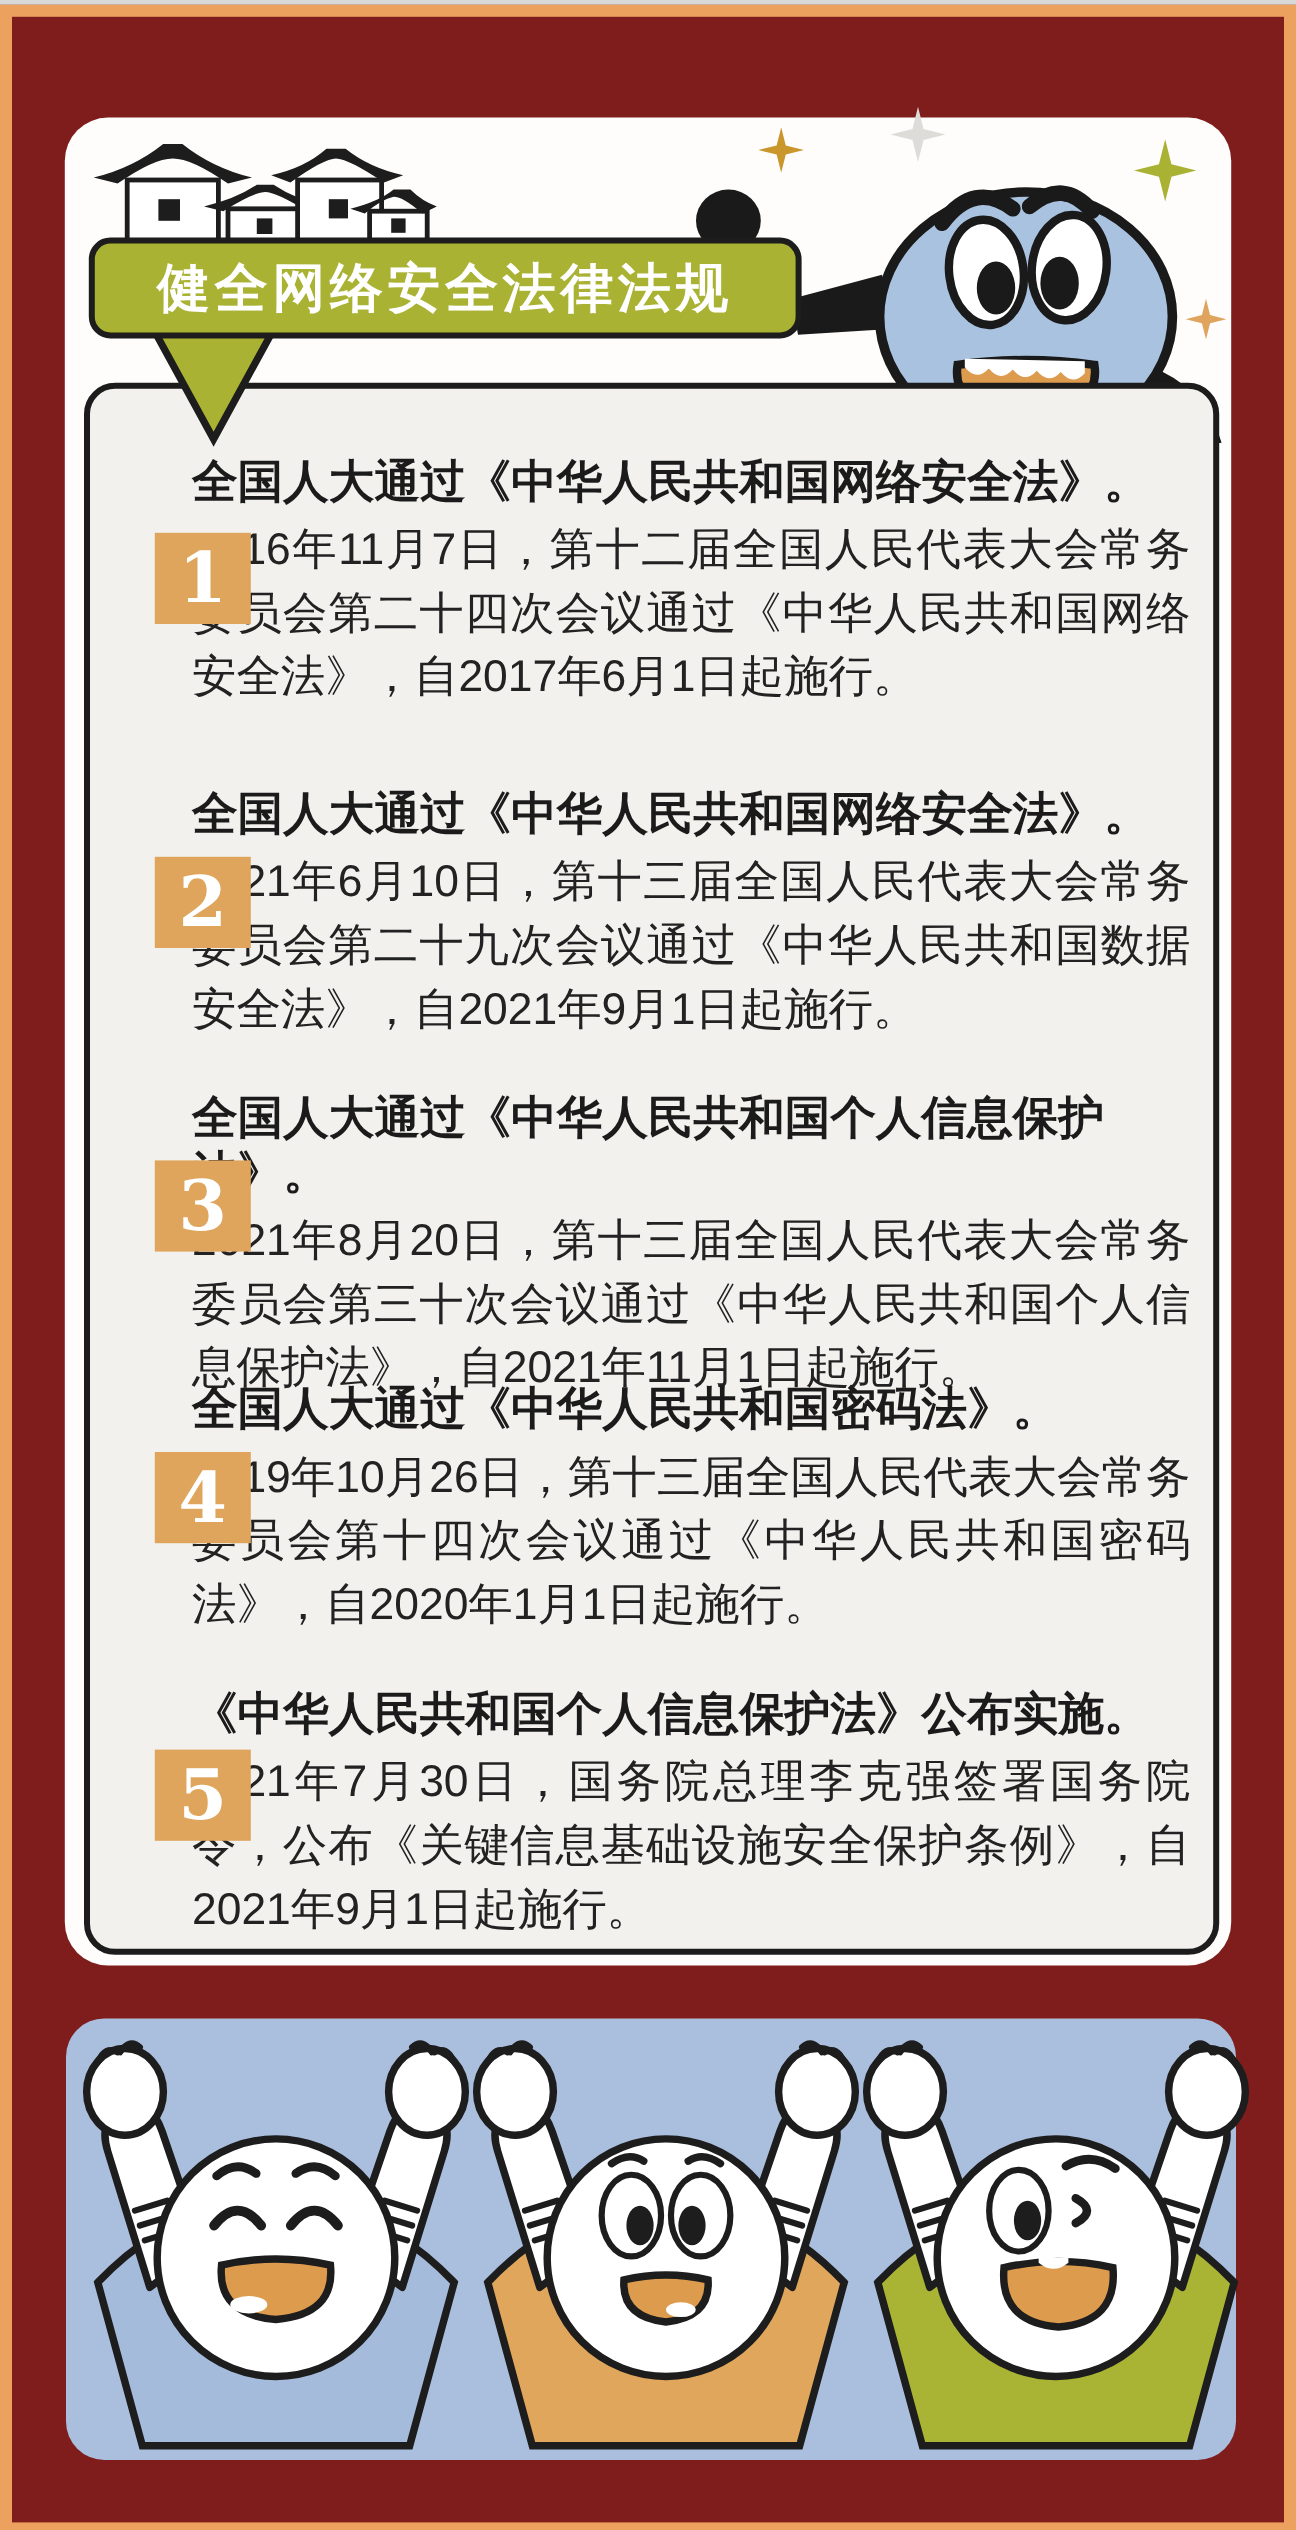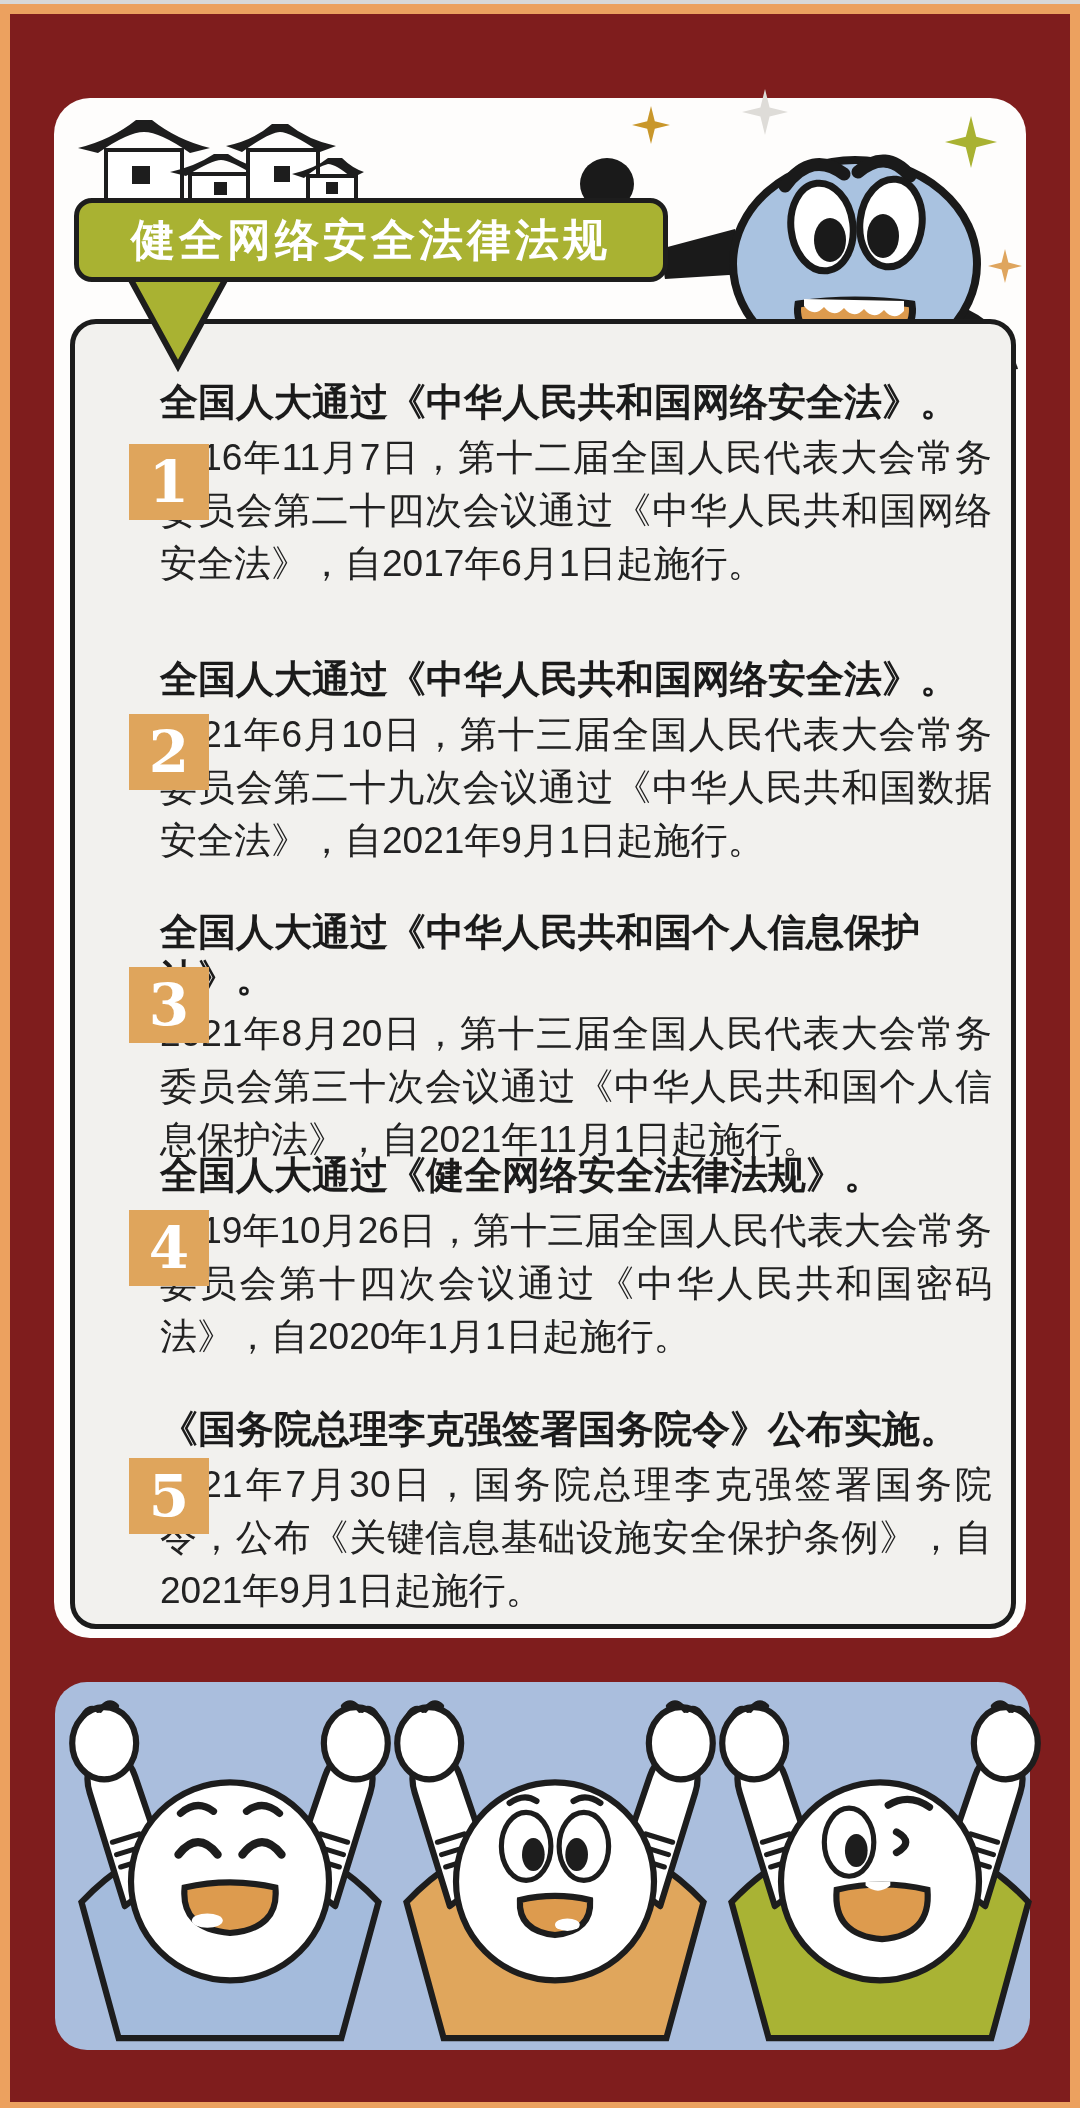--- a/index.html
+++ b/index.html
@@ -121,27 +121,27 @@
     </div>
 
     <div class="law-item" style="top:585px">
       <div class="badge" style="top:58px">3</div>
       <div class="law-title">全国人大通过《中华人民共和国个人信息保护法》。</div>
       <div class="law-body">2021年8月20日，第十三届全国人民代表大会常务委员会第三十次会议通过《中华人民共和国个人信息保护法》，自2021年11月1日起施行。</div>
     </div>
 
     <div class="law-item" style="top:828px">
       <div class="badge" style="top:58px">4</div>
-      <div class="law-title">全国人大通过《健全网络安全法律法规》。</div>
+      <div class="law-title">全国人大通过《中华人民共和国密码法》。</div>
       <div class="law-body">2019年10月26日，第十三届全国人民代表大会常务委员会第十四次会议通过《中华人民共和国密码法》，自2020年1月1日起施行。</div>
     </div>
 
     <div class="law-item" style="top:1082px">
       <div class="badge" style="top:52px">5</div>
-      <div class="law-title">《国务院总理李克强签署国务院令》公布实施。</div>
+      <div class="law-title">《中华人民共和国个人信息保护法》公布实施。</div>
       <div class="law-body">2021年7月30日，国务院总理李克强签署国务院令，公布《关键信息基础设施安全保护条例》，自2021年9月1日起施行。</div>
     </div>
 
   </div>
 
   <div class="panel">
     <div class="mascot-label" style="left:175px">国家</div>
     <div class="mascot-label" style="left:500px">网络</div>
     <div class="mascot-label" style="left:825px">安全</div>
   </div>

